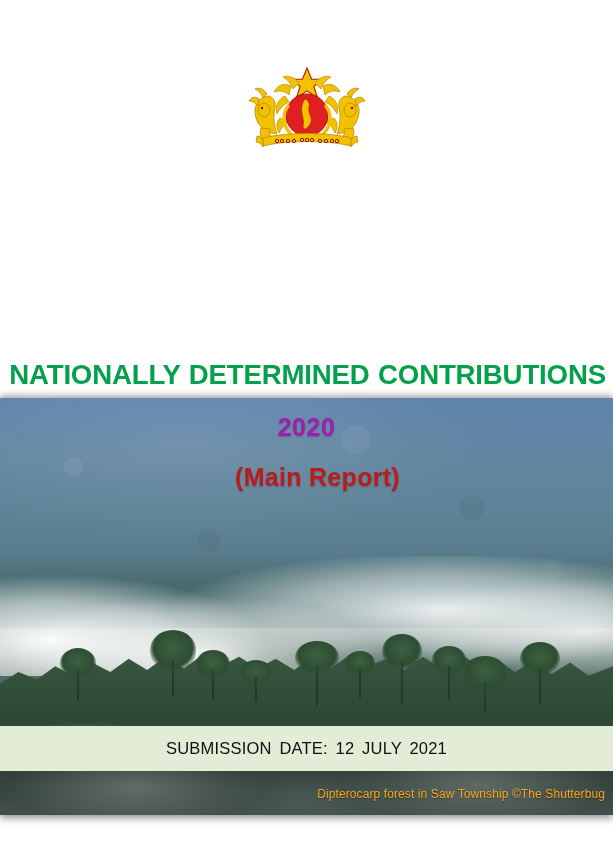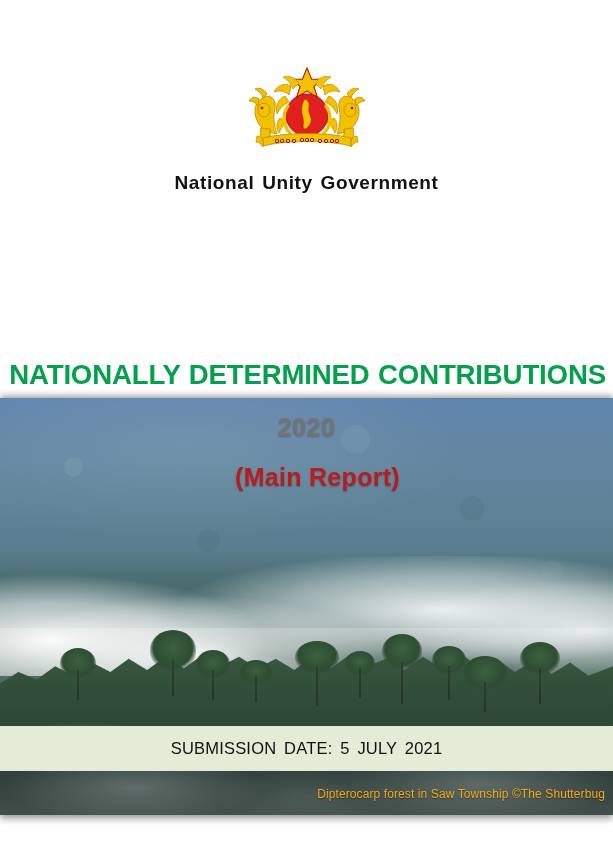--- a/index.html
+++ b/index.html
@@ -156,21 +156,21 @@
       radial-gradient(ellipse 20% 70% at 50% 70%, rgba(120,140,130,0.25) 0%, rgba(120,140,130,0) 75%);
   }
 
   
   #year-text {
     position: absolute;
     top: 413px;
     left: 0;
     width: 613px;
     text-align: center;
-    color: #737373;
+    color: #a21caf;
     font-weight: bold;
     font-size: 25px;
     letter-spacing: 0.5px;
     text-shadow: 0 1px 2px rgba(0,0,0,0.25);
     z-index: 6;
   }
   #subtitle-text {
     position: absolute;
     top: 463px;
     left: 0;
@@ -276,21 +276,20 @@
       <circle cx="65" cy="74" r="1.7"></circle>
         <circle cx="73" cy="75" r="1.7"></circle>
       <circle cx="79" cy="75" r="1.7"></circle>
         <circle cx="85" cy="75" r="1.7"></circle>
       <circle cx="90" cy="75" r="1.7"></circle>
     </g>
   </svg>
 </div>
 
 <div id="header-text">
-  <div class="header-line">National Unity Government</div>
 </div>
 
 <div id="cover-photo">
   <div class="ph-layer" id="ph-sky"></div>
   <div class="ph-layer" id="ph-sky-tex"></div>
   <div class="ph-layer" id="ph-far-ridge"></div>
   <div class="ph-layer" id="ph-mist-top"></div>
 
   <div class="ph-layer" id="ph-canopy"></div>
 
@@ -329,16 +328,16 @@
   <div class="ph-layer" id="ph-mist-mid"></div>
   <div class="ph-layer" id="ph-foreground"></div>
   <div class="ph-layer" id="ph-foreground-mist"></div>
 </div>
 
 <div id="main-title">NATIONALLY DETERMINED CONTRIBUTIONS</div>
 <div id="year-text">2020</div>
 <div id="subtitle-text">(Main Report)</div>
 
 <div id="submission-bar">
-  <span id="submission-text">SUBMISSION  DATE:  5 JULY 2021</span>
+  <span id="submission-text">SUBMISSION  DATE:  12 JULY 2021</span>
 </div>
 
 <div id="photo-caption">Dipterocarp forest in Saw Township ©The Shutterbug</div>
 
 </body></html>

